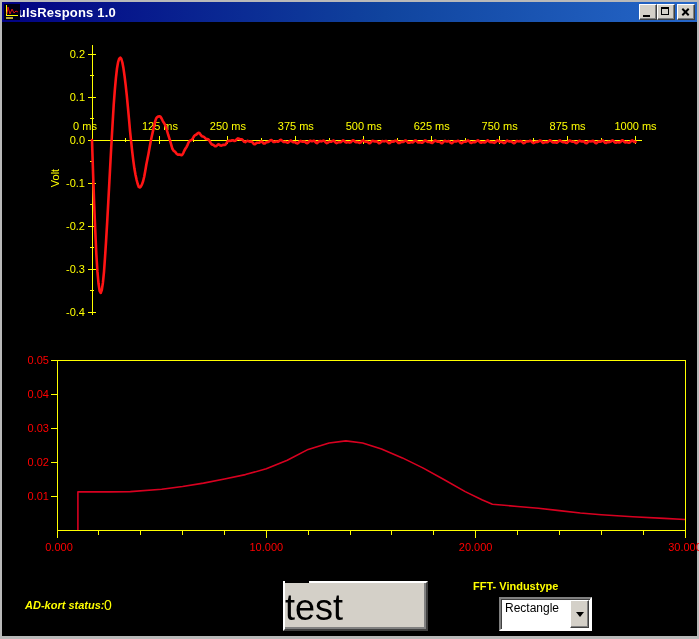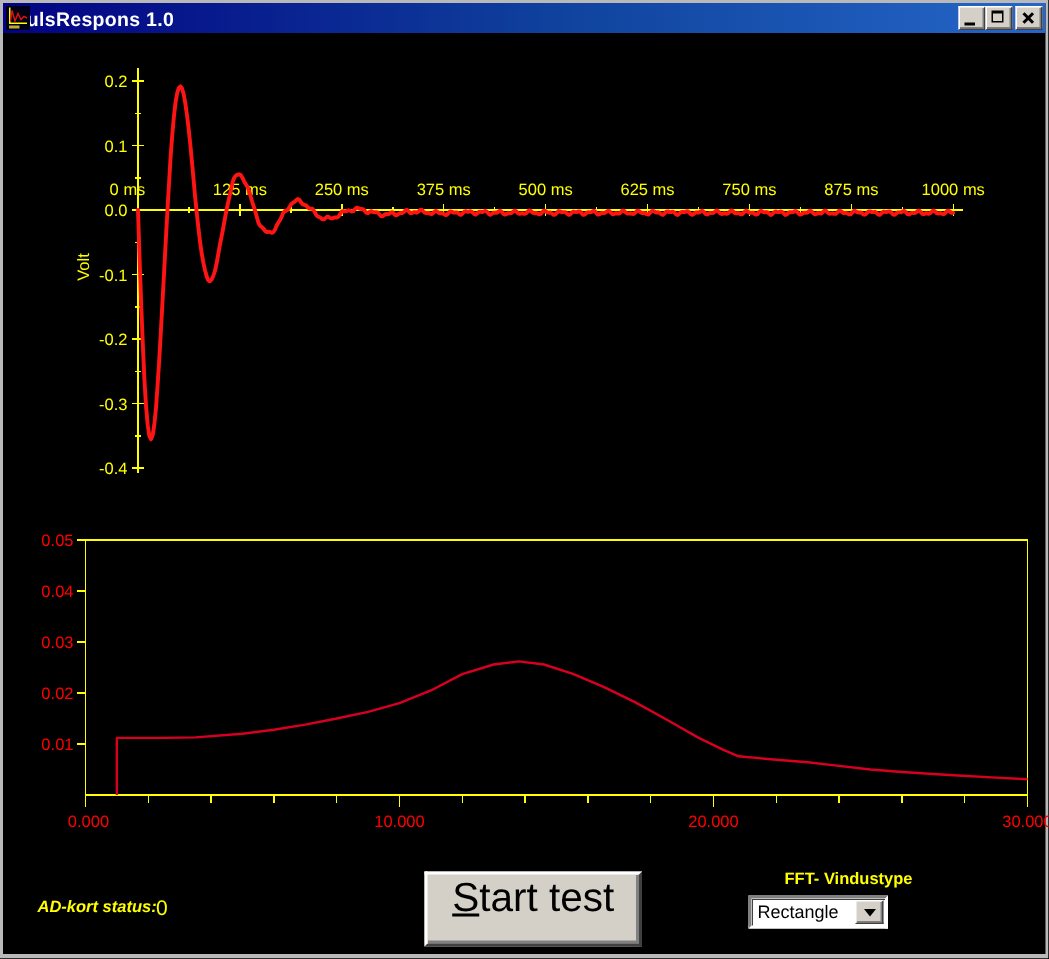--- a/index.html
+++ b/index.html
@@ -33,24 +33,24 @@
   #log-checkbox{width:13px;height:13px;background:#fff;box-sizing:border-box;
                 border:2px solid;border-color:#808080 #fff #fff #808080;
                 box-shadow:inset 1px 1px 0 #404040;margin-top:1px;}
   #log-label{margin-left:5px;border:1px dotted #ffff00;padding:0 3px 1px 3px;}
   #ad-label{position:absolute;left:23px;top:597px;font-style:italic;}
   #ad-value{position:absolute;left:102px;top:595px;color:#ffff00;font-size:14px;}
   #start-button{position:absolute;left:281px;top:579px;width:145px;height:50px;
                 background:#d4d0c8;box-sizing:border-box;
                 border:2px solid;border-color:#ffffff #404040 #404040 #ffffff;
                 box-shadow:inset -2px -2px 0 #808080,1px 1px 0 #000;
-                display:flex;align-items:flex-start;justify-content:center;
-                color:#000;font-size:27px;cursor:default;}
-  #fft-label{position:absolute;left:521px;top:578px;}
-  #fft-combo{position:absolute;left:497px;top:595px;width:93px;height:22px;
+                display:flex;align-items:flex-end;justify-content:center;
+                color:#000;font-size:36px;cursor:default;}
+  #fft-label{position:absolute;left:471px;top:578px;}
+  #fft-combo{position:absolute;left:497px;top:595px;width:93px;height:34px;
              box-sizing:border-box;background:#fff;
              border:2px solid;border-color:#808080 #fff #fff #808080;
              box-shadow:inset 1px 1px 0 #404040;}
   #fft-value{position:absolute;left:4px;top:2px;color:#000;font-size:12px;white-space:nowrap;}
   #fft-drop{position:absolute;right:1px;top:1px;bottom:1px;width:17px;background:#d4d0c8;
             border:1px solid;border-color:#fff #404040 #404040 #fff;
             box-shadow:inset -1px -1px 0 #808080;
             display:flex;align-items:center;justify-content:center;}
   #fft-arrow{width:0;height:0;border-left:4px solid transparent;
              border-right:4px solid transparent;border-top:5px solid #000;}

